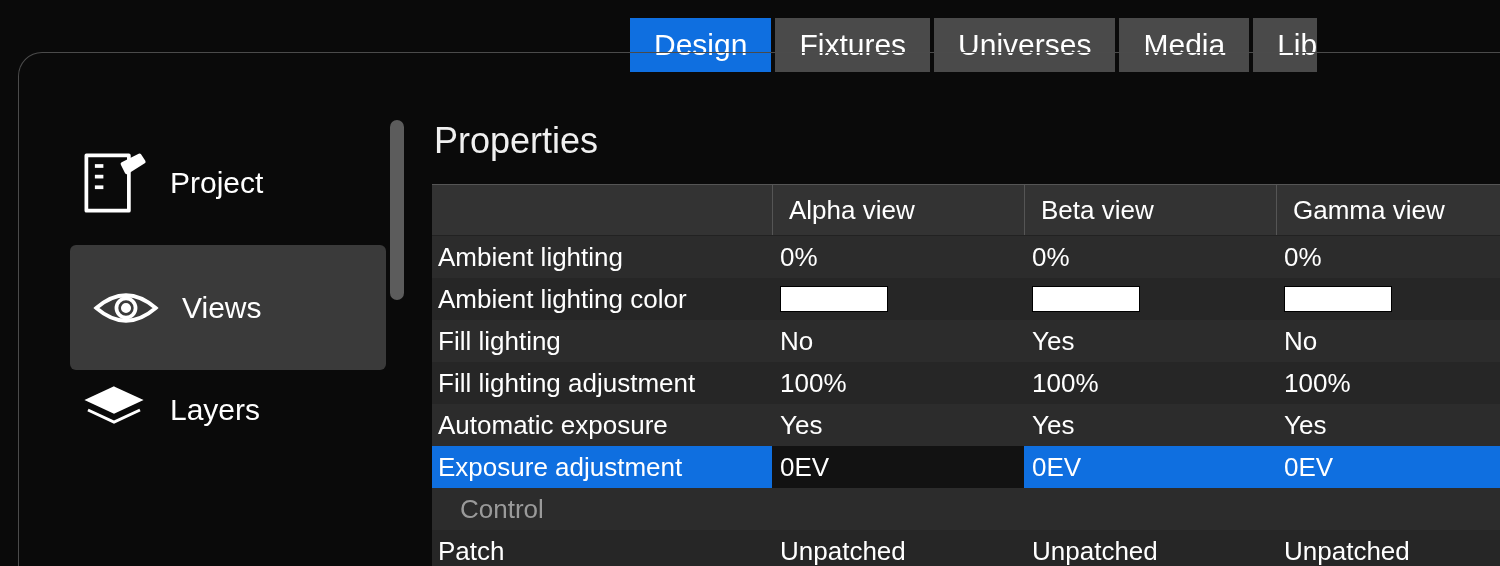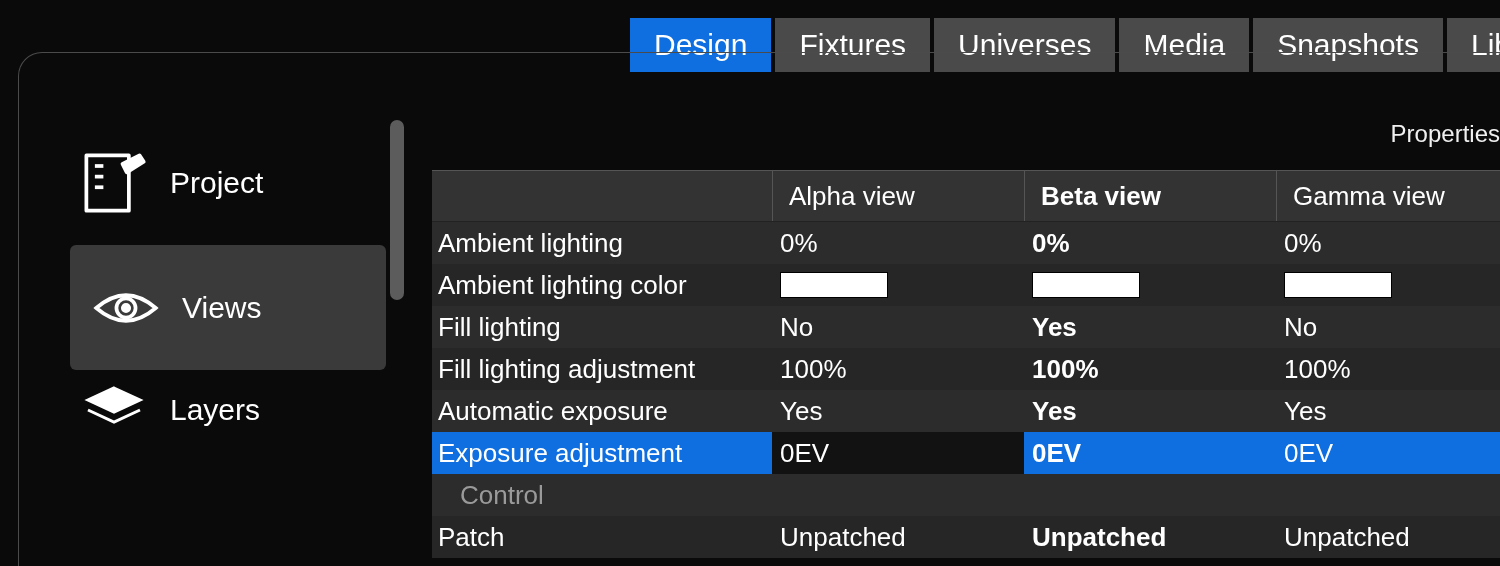--- a/index.html
+++ b/index.html
@@ -105,26 +105,25 @@
 
   
   .main {
     position: absolute;
     top: 120px;
     left: 432px;
     right: 0;
     bottom: 0;
   }
   .main-title {
-    font-size: 24px;
+    font-size: 36px;
     color: #f0f0f0;
     font-weight: 400;
     margin-bottom: 22px;
     padding-left: 2px;
-    text-align: right;
   }
 
   .table {
     position: relative;
     width: 100%;
   }
   .thead {
     display: flex;
     background: #333333;
     border-top: 1px solid #555;
@@ -136,21 +135,21 @@
     color: #ffffff;
     font-weight: 500;
     display: flex;
     align-items: center;
     padding-left: 16px;
     border-left: 1px solid #555;
   }
   .th.first { border-left: none; }
   .col0 { width: 340px; flex: 0 0 340px; }
   .col1 { width: 252px; flex: 0 0 252px; }
-  .col2 { width: 252px; flex: 0 0 252px; font-weight: bold; }
+  .col2 { width: 252px; flex: 0 0 252px; }
   .col3 { flex: 1; }
 
   .tr {
     display: flex;
     height: 42px;
     align-items: stretch;
     background: #2c2c2c;
   }
   .tr.alt { background: #262626; }
   .td {
@@ -192,21 +191,20 @@
 
 </style>
 </head>
 <body>
 
 <div class="topbar">
   <div class="tab active">Design</div>
   <div class="tab">Fixtures</div>
   <div class="tab">Universes</div>
   <div class="tab">Media</div>
-  <div class="tab">Snapshots</div>
   <div class="tab partial">Lib</div>
 </div>
 
 <div class="panel-frame"></div>
 
 <div class="sidebar">
 
   <div class="side-item">
     <div class="side-icon">
       <svg viewBox="0 0 64 64" width="68" height="68" stroke="#ffffff" stroke-width="3.5" fill="none" stroke-linejoin="round">

